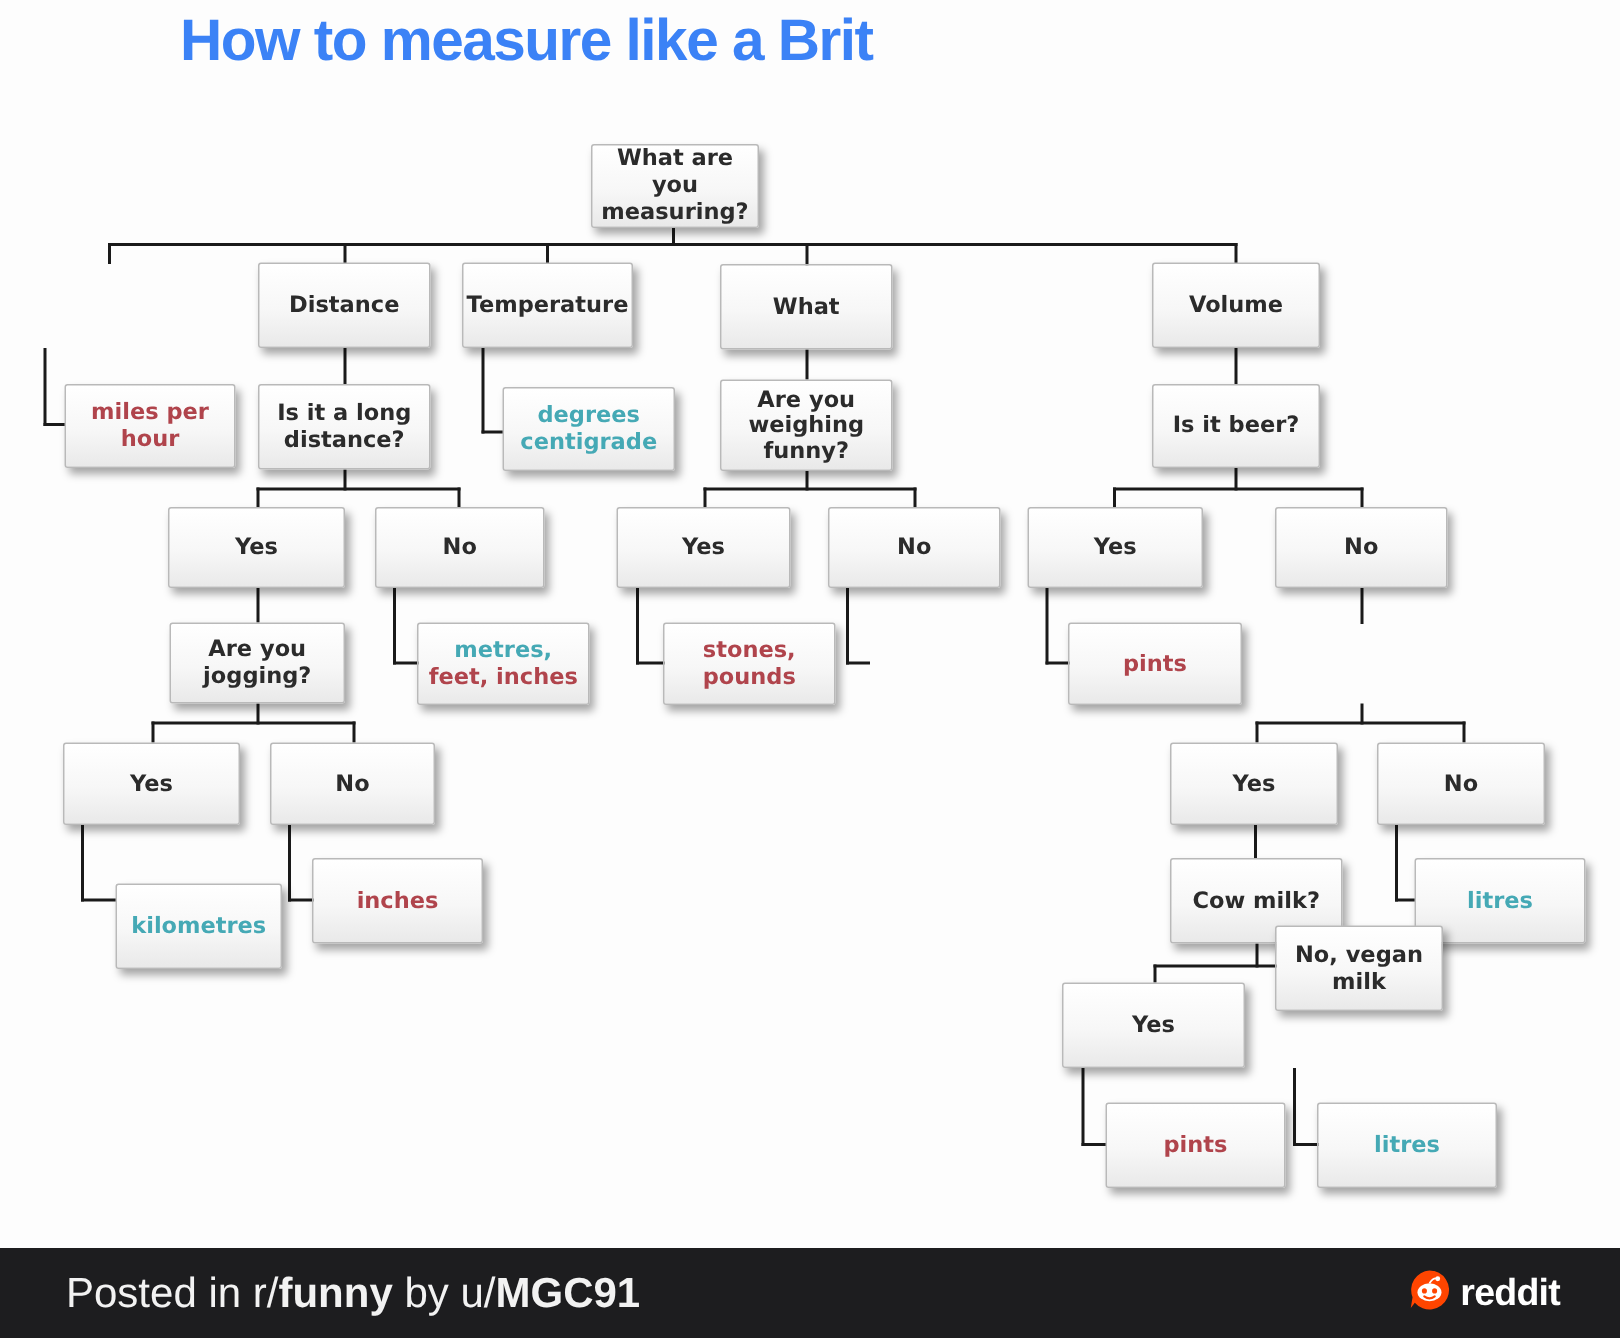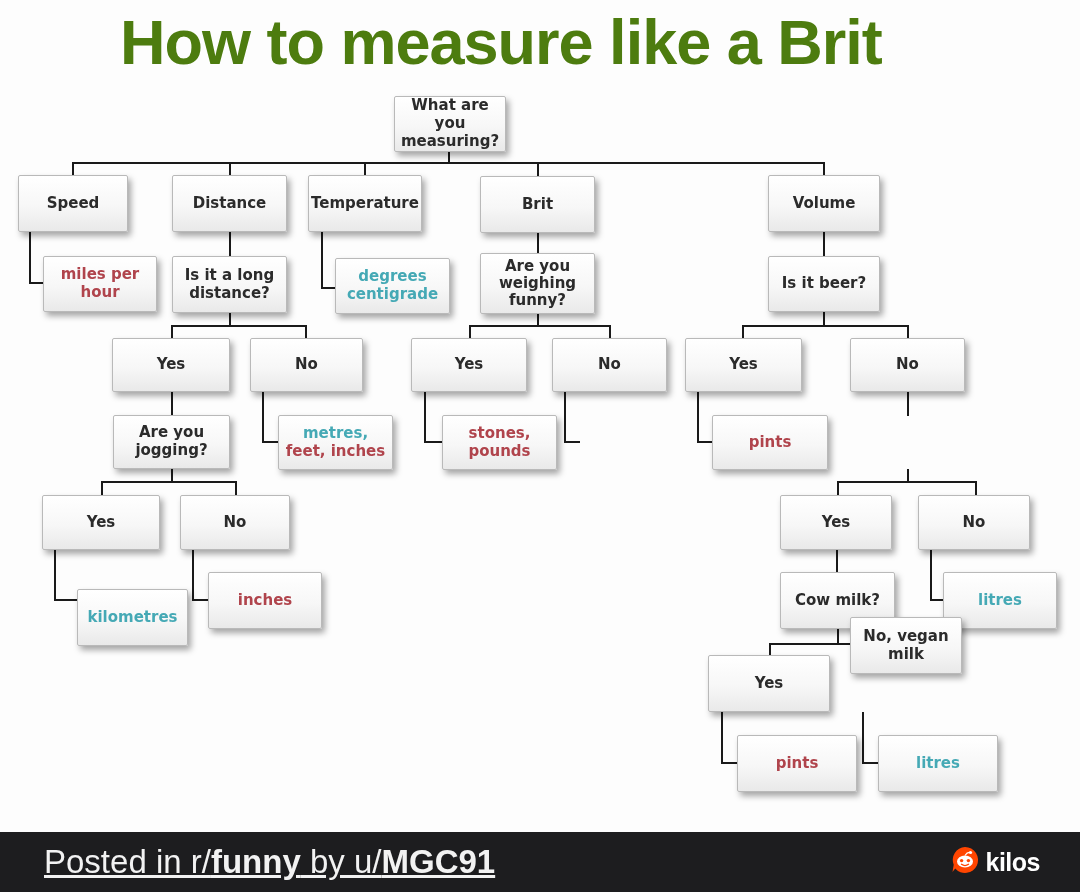--- a/index.html
+++ b/index.html
@@ -2,42 +2,42 @@
 <html style="--teal: #45a9b5; --red: #b0444c; --reddit-orange: #ff4500; --footer-bg: #1d1d1f;"><head>
 <meta charset="utf-8">
 <style>
   html,body{margin:0;padding:0;background:#ffffff;}
   #canvas{
     position:relative;width:1080px;height:892px;background:#fdfdfd;overflow:hidden;
     font-family:"DejaVu Sans","Liberation Sans",sans-serif;
   }
   .title{
     position:absolute;left:120px;top:6px;width:760px;height:64px;
-    text-align:left;font-size:63px;font-weight:700;color:#4d7c0f;
+    text-align:left;font-size:39px;font-weight:700;color:#3b82f6;
     font-family:"Liberation Sans",sans-serif;letter-spacing:-1px;white-space:nowrap;
   }
   .node{
     position:absolute;display:flex;align-items:center;justify-content:center;
     text-align:center;box-sizing:border-box;padding:2px 4px;
     background:linear-gradient(180deg,#ffffff 0%,#f7f7f7 55%,#e9e9e9 100%);
     border:1px solid #b9b9b9;border-radius:2px;
     box-shadow:3px 4px 6px rgba(0,0,0,0.35);
     font-size:15px;font-weight:700;color:#2b2b2b;line-height:1.18;
   }
   .node .teal{color:var(--teal,#45a9b5);}
   .node .red{color:var(--red,#b0444c);}
   .node.teal{color:var(--teal,#45a9b5);}
   .node.red{color:var(--red,#b0444c);}
   .edge{position:absolute;background:#1a1a1a;}
   .footer{
     position:absolute;left:0;top:832px;width:1080px;height:60px;
     background:#1d1d1f;display:flex;align-items:center;
     font-family:"Liberation Sans",sans-serif;color:#f2f2f2;
   }
-  .footer .caption{margin-left:44px;font-size:33px;font-weight:400;text-decoration:underline;}
+  .footer .caption{margin-left:44px;font-size:28px;font-weight:400;}
   .footer .caption b{font-weight:700;}
   .brand{position:absolute;right:40px;top:14px;display:flex;align-items:center;gap:7px;}
   .brand .wordmark{font-size:25px;font-weight:700;color:#ffffff;letter-spacing:-0.5px;}
 </style>
 </head>
 <body>
 
 <div id="canvas">
 
   <div class="title">How to measure like a Brit</div>
@@ -107,24 +107,23 @@
     <div class="edge" style="left:911px;top:643px;width:2px;height:12px"></div>
 
     <div class="edge" style="left:721px;top:712px;width:2px;height:52px"></div>
     <div class="edge" style="left:721px;top:762px;width:18px;height:2px"></div>
     <div class="edge" style="left:862px;top:712px;width:2px;height:52px"></div>
     <div class="edge" style="left:862px;top:762px;width:18px;height:2px"></div>
   </div>
 
   <div class="node" style="left:394px;top:96px;width:112px;height:56px">What are you measuring?</div>
 
-  <div class="node" style="left:18px;top:175px;width:110px;height:57px">Speed</div>
   <div class="node" style="left:172px;top:175px;width:115px;height:57px">Distance</div>
   <div class="node" style="left:308px;top:175px;width:114px;height:57px">Temperature</div>
-  <div class="node" style="left:480px;top:176px;width:115px;height:57px">Brit</div>
+  <div class="node" style="left:480px;top:176px;width:115px;height:57px">What</div>
   <div class="node" style="left:768px;top:175px;width:112px;height:57px">Volume</div>
 
   <div class="node red" style="left:43px;top:256px;width:114px;height:56px">miles per hour</div>
   <div class="node" style="left:172px;top:256px;width:115px;height:57px">Is it a long distance?</div>
   <div class="node teal" style="left:335px;top:258px;width:115px;height:56px">degrees centigrade</div>
   <div class="node" style="left:480px;top:253px;width:115px;height:61px;line-height:1.12">Are you weighing funny?</div>
   <div class="node" style="left:768px;top:256px;width:112px;height:56px">Is it beer?</div>
 
   <div class="node" style="left:112px;top:338px;width:118px;height:54px">Yes</div>
   <div class="node" style="left:250px;top:338px;width:113px;height:54px">No</div>
@@ -163,17 +162,17 @@
         <svg width="28" height="28" viewBox="0 0 28 28">
           <path d="M14 1 a13 13 0 1 1 -9.8 21.5 L1.5 26 l1.2 -7.2 A13 13 0 0 1 14 1z" fill="var(--reddit-orange,#ff4500)"></path>
           <ellipse cx="14" cy="15.5" rx="8" ry="6" fill="#ffffff"></ellipse>
           <circle cx="10.6" cy="14.6" r="1.7" fill="var(--reddit-orange,#ff4500)"></circle>
           <circle cx="17.4" cy="14.6" r="1.7" fill="var(--reddit-orange,#ff4500)"></circle>
           <path d="M10.5 18.3 q3.5 2.6 7 0" stroke="var(--reddit-orange,#ff4500)" stroke-width="1.4" fill="none" stroke-linecap="round"></path>
           <circle cx="19.5" cy="6.5" r="1.6" fill="#ffffff"></circle>
           <path d="M14 9.5 Q16.5 5.5 19.5 6.5" stroke="#ffffff" stroke-width="1.2" fill="none"></path>
         </svg>
       </span>
-      <span class="wordmark">kilos</span>
+      <span class="wordmark">reddit</span>
     </div>
   </div>
 
 </div>
 
 </body></html>

